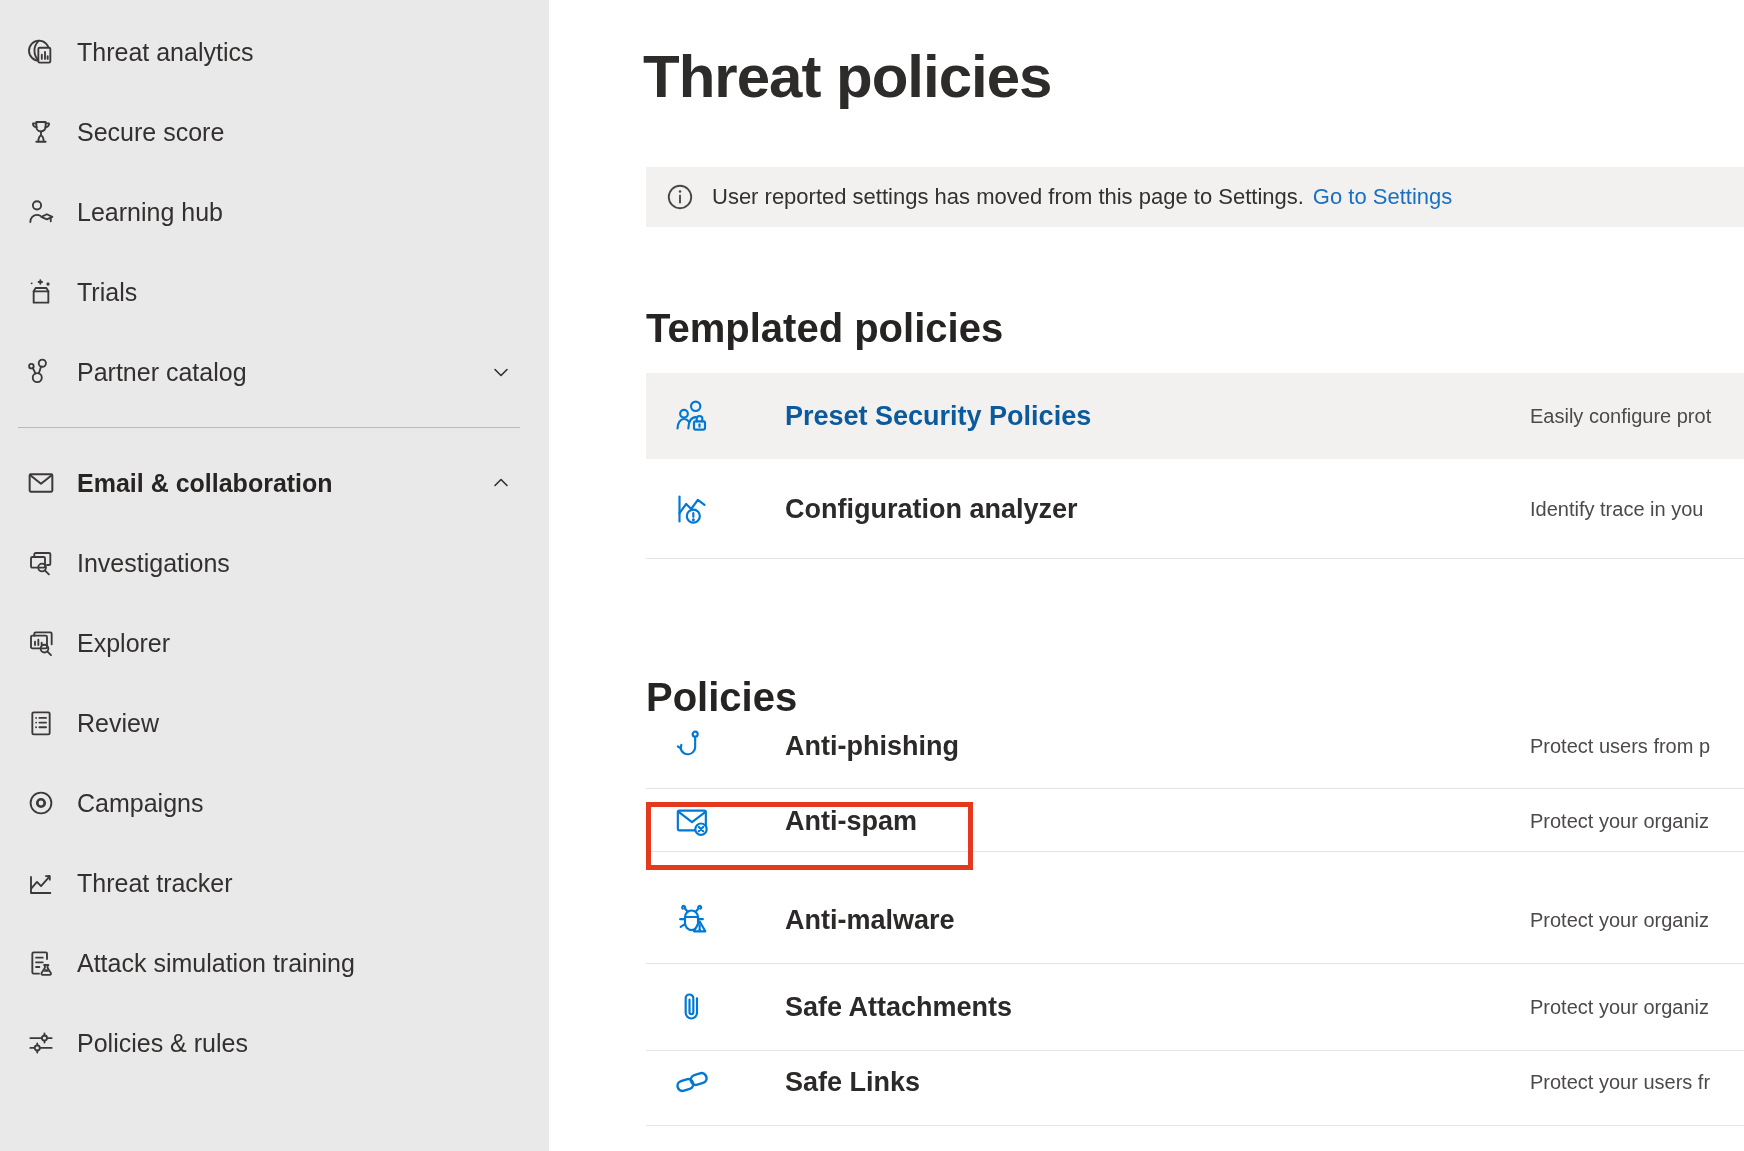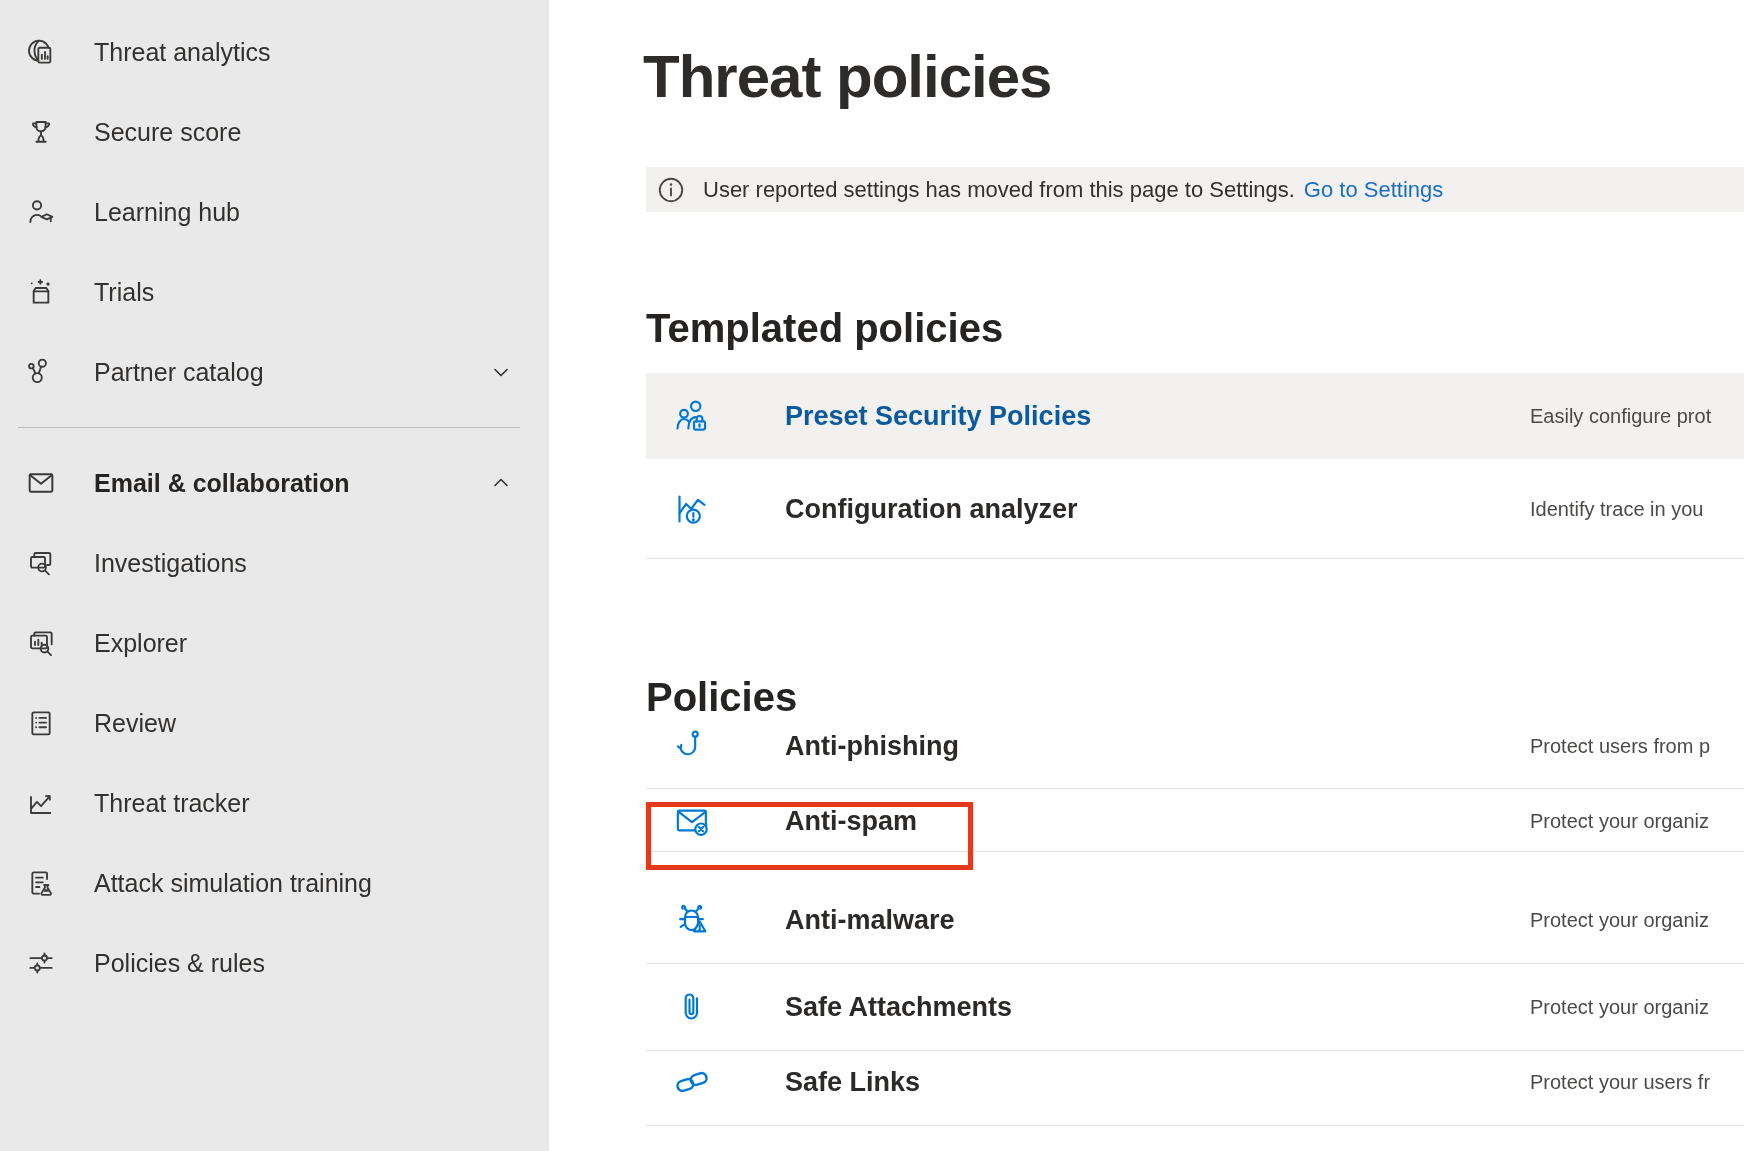--- a/index.html
+++ b/index.html
@@ -5,32 +5,32 @@
   * { margin:0; padding:0; box-sizing:border-box; }
   html,body { width:1744px; height:1151px; overflow:hidden; background:#fff;
     font-family:"Liberation Sans", sans-serif; color:#33312f; }
   .page { position:relative; width:1744px; height:1151px; }
 
   
   .sidebar { position:absolute; left:0; top:0; bottom:0; width:549px; background:#e9e9e9; padding-top:12px; }
   .nav-item { height:80px; display:flex; align-items:center; padding-left:24px; position:relative; cursor:pointer; }
   .nav-icon { width:34px; height:34px; flex:none; display:flex; align-items:center; justify-content:center; color:#3b3a39; }
   .nav-icon svg { width:32px; height:32px; }
-  .nav-label { margin-left:36px; font-size:25px; color:#33312f; white-space:nowrap; }
+  .nav-label { margin-left:19px; font-size:25px; color:#33312f; white-space:nowrap; }
   .nav-item.section .nav-label { font-weight:700; color:#262523; }
   .nav-chevron { position:absolute; right:36px; top:50%; transform:translateY(-50%); color:#33312f; }
   .nav-chevron svg { width:24px; height:24px; }
   .side-divider { height:1px; background:#bdbbb9; margin:15px 29px 15px 18px; }
 
   
   .main-title { position:absolute; left:643px; top:42px; font-size:60px; font-weight:700;
     letter-spacing:-1px; color:#2d2c2b; white-space:nowrap; }
 
-  .banner { position:absolute; left:646px; right:0; top:167px; height:45px; background:#f2f1f0;
-    display:flex; align-items:center; padding-left:10px; }
+  .banner { position:absolute; left:646px; right:0; top:167px; height:60px; background:#f2f1f0;
+    display:flex; align-items:center; padding-left:19px; }
   .banner-icon { width:30px; height:30px; flex:none; color:#4a4846; }
   .banner-icon svg { width:30px; height:30px; }
   .banner-text { margin-left:17px; font-size:22px; color:#33312f; white-space:nowrap; }
   .banner-link { margin-left:9px; font-size:22px; color:#1a6fc0; white-space:nowrap; cursor:pointer; }
 
   .section-heading { position:absolute; left:646px; font-size:40px; font-weight:700; color:#252423; white-space:nowrap; }
   .heading-templated { top:306px; }
   .heading-policies { top:636px;margin-top:39px; }
 
   .policy-row { position:absolute; left:646px; right:0; cursor:pointer; }
@@ -176,20 +176,29 @@
     <div class="nav-item">
       <span class="nav-icon">
         <svg viewBox="0 0 24 24" fill="none" stroke="currentColor" stroke-width="1.4" stroke-linecap="round" stroke-linejoin="round">
           <rect x="5.5" y="4" width="13" height="16.5" rx="1"></rect>
           <path d="M8.3 8.2h.01M10.8 8.2h5M8.3 11.7h.01M10.8 11.7h5M8.3 15.2h.01M10.8 15.2h5"></path>
         </svg>
       </span>
       <span class="nav-label">Review</span>
     </div>
 
+    <div class="nav-item">
+      <span class="nav-icon">
+        <svg viewBox="0 0 24 24" fill="none" stroke="currentColor" stroke-width="1.4" stroke-linecap="round" stroke-linejoin="round">
+          <circle cx="12" cy="12" r="7.8"></circle>
+          <circle cx="12" cy="12" r="2.8" stroke-width="2"></circle>
+        </svg>
+      </span>
+      <span class="nav-label">Campaigns</span>
+    </div>
 
     <div class="nav-item">
       <span class="nav-icon">
         <svg viewBox="0 0 24 24" fill="none" stroke="currentColor" stroke-width="1.4" stroke-linecap="round" stroke-linejoin="round">
           <path d="M4.5 7.5v12M4.5 19.5h14.5"></path>
           <path d="M4.8 16l4.2-4.8 3 3.1 6.3-7.1"></path>
           <path d="M15.7 6.8l2.8-.1.1 2.8"></path>
         </svg>
       </span>
       <span class="nav-label">Threat tracker</span>

